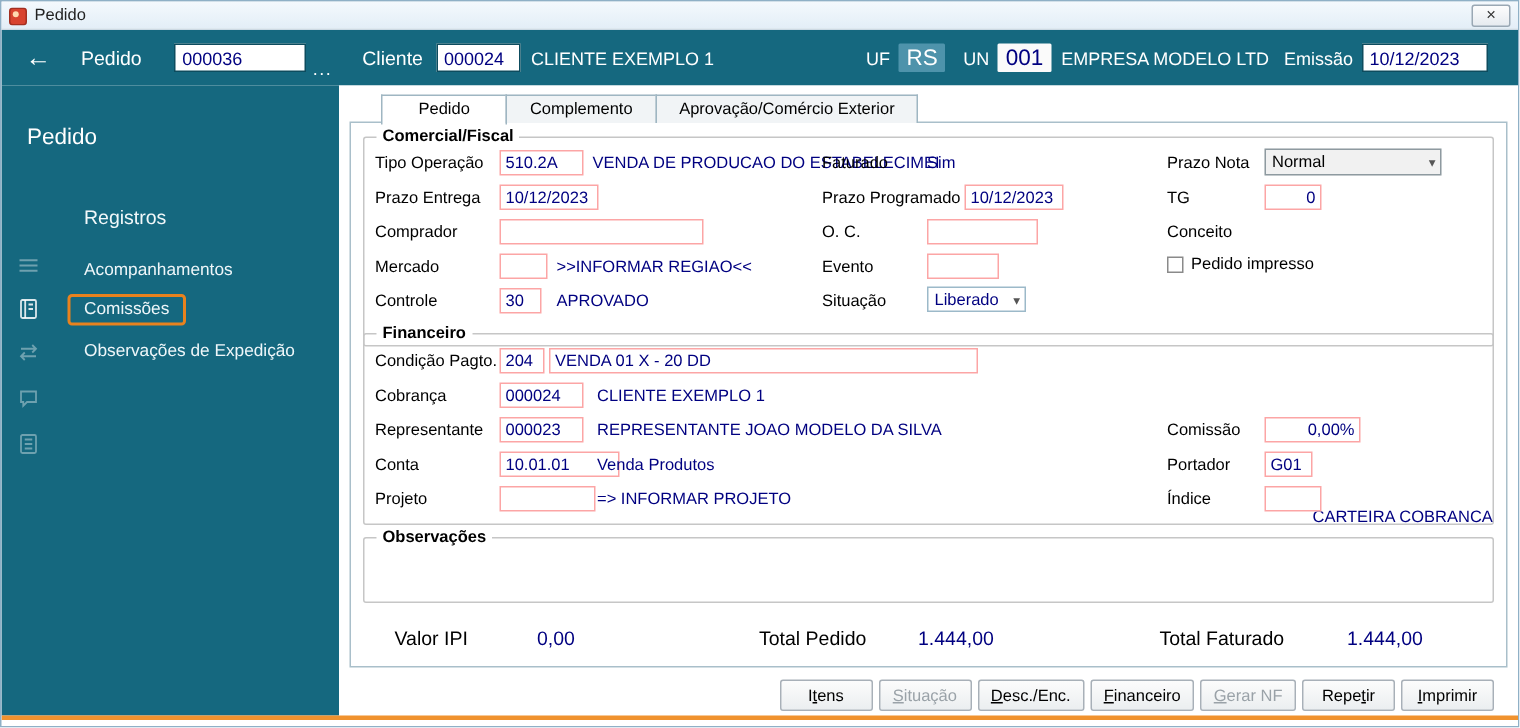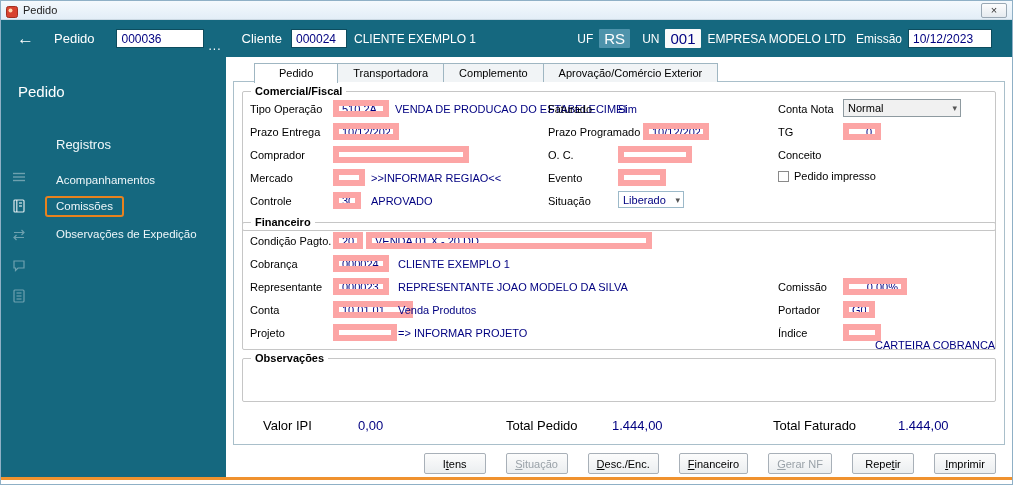--- a/index.html
+++ b/index.html
@@ -39,33 +39,33 @@
   .tabs{position:absolute;top:6px;left:28px;display:flex;z-index:2;}
   .tab{font-size:11px;padding:3px 15px 2px;border:1px solid #9fb6c2;border-bottom:none;background:#f1f4f6;
        color:#000;margin-left:-1px;cursor:pointer;white-space:nowrap;}
   .tab:first-child{margin-left:0;padding:3px 24px 2px;}
   .tab.active{background:#fff;padding-bottom:4px;margin-bottom:-1px;}
   .panel{position:absolute;top:24px;left:7px;width:772px;height:364px;border:1px solid #a9bfca;background:#fff;}
   .group{position:absolute;left:8px;width:754px;border:1px solid #c6c6c6;border-radius:2px;}
   .legend{position:absolute;top:-7px;left:8px;background:#fff;padding:0 4px;font-size:11px;font-weight:bold;color:#000;}
   .f{position:absolute;font-size:11px;color:#000;white-space:nowrap;}
   .nv{color:#000080;}
-  .in{position:absolute;height:17px;border:6px solid #fca5a5;font-size:11px;color:#000080;padding:0 3px;
+  .in{position:absolute;height:17px;border:1px solid #fca5a5;font-size:11px;color:#000080;padding:0 3px;
       background:#fff;font-family:inherit;}
   .in.ra{text-align:right;}
   .combo{position:absolute;height:18px;border:1px solid #8e9aa0;display:flex;align-items:center;
          justify-content:space-between;font-size:11px;padding:0 3px 0 4px;cursor:pointer;}
   .combo .arr{font-size:9px;color:#555;margin-left:4px;}
   .combo-gray{background:#f1f1f1;color:#000;}
   .combo-white{background:#fff;color:#000080;border-color:#9cb9c9;}
   .cbx{position:absolute;display:flex;align-items:center;font-size:11px;color:#000;cursor:pointer;}
   .cbx .box{width:11px;height:11px;border:1px solid #8a8a8a;background:#fff;margin-right:5px;display:inline-block;}
   .totals .f{font-size:13px;}
   
-  .btn-row{position:absolute;top:396px;right:16px;display:flex;gap:20px;}
+  .btn-row{position:absolute;top:396px;right:16px;display:flex;gap:4px;}
   .btn{min-width:62px;height:21px;font-size:11px;border:1px solid #a8b0b8;border-radius:2px;color:#000;
        background:linear-gradient(#fcfcfc,#ebeef0);cursor:pointer;font-family:inherit;padding:0 8px;}
   .btn.disabled{color:#9aa2a8;}
   .accent{position:absolute;left:0;right:0;bottom:4px;height:3px;background:#F0922E;}
 </style>
 </head>
 <body>
 
 <div class="window">
 
@@ -138,36 +138,35 @@
     </div>
     <div class="sb-section">Registros</div>
     <div class="sb-item" style="left:55px;top:117px;">Acompanhamentos</div>
     <div class="sb-item hl" style="left:44px;top:139px;">Comissões</div>
     <div class="sb-item" style="left:55px;top:171px;">Observações de Expedição</div>
   </div>
 
   <div class="main">
     <div class="tabs">
       <div class="tab active">Pedido</div>
-      <div class="tab">Transportadora</div>
       <div class="tab">Complemento</div>
       <div class="tab">Aprovação/Comércio Exterior</div>
     </div>
 
     <div class="panel">
 
       <div class="group" style="top:9px;height:140px;">
         <span class="legend">Comercial/Fiscal</span>
 
         <span class="f" style="left:7px;top:11px;">Tipo Operação</span>
         <input class="in" style="left: 90px; top: 8px; width: 56px;" value="510.2A">
         <span class="f nv" style="left:152px;top:11px;">VENDA DE PRODUCAO DO ESTABELECIMEI</span>
         <span class="f" style="left:305px;top:11px;">Faturado</span>
         <span class="f nv" style="left:375px;top:11px;">Sim</span>
-        <span class="f" style="left:535px;top:11px;">Conta Nota</span>
+        <span class="f" style="left:535px;top:11px;">Prazo Nota</span>
         <div class="combo combo-gray" style="left:600px;top:7px;width:118px;">
           <span>Normal</span>
           <span class="arr">▾</span>
         </div>
 
         <span class="f" style="left:7px;top:34px;">Prazo Entrega</span>
         <input class="in" style="left: 90px; top: 31px; width: 66px;" value="10/12/2023">
         <span class="f" style="left:305px;top:34px;">Prazo Programado</span>
         <input class="in" style="left: 400px; top: 31px; width: 66px;" value="10/12/2023">
         <span class="f" style="left:535px;top:34px;">TG</span>

